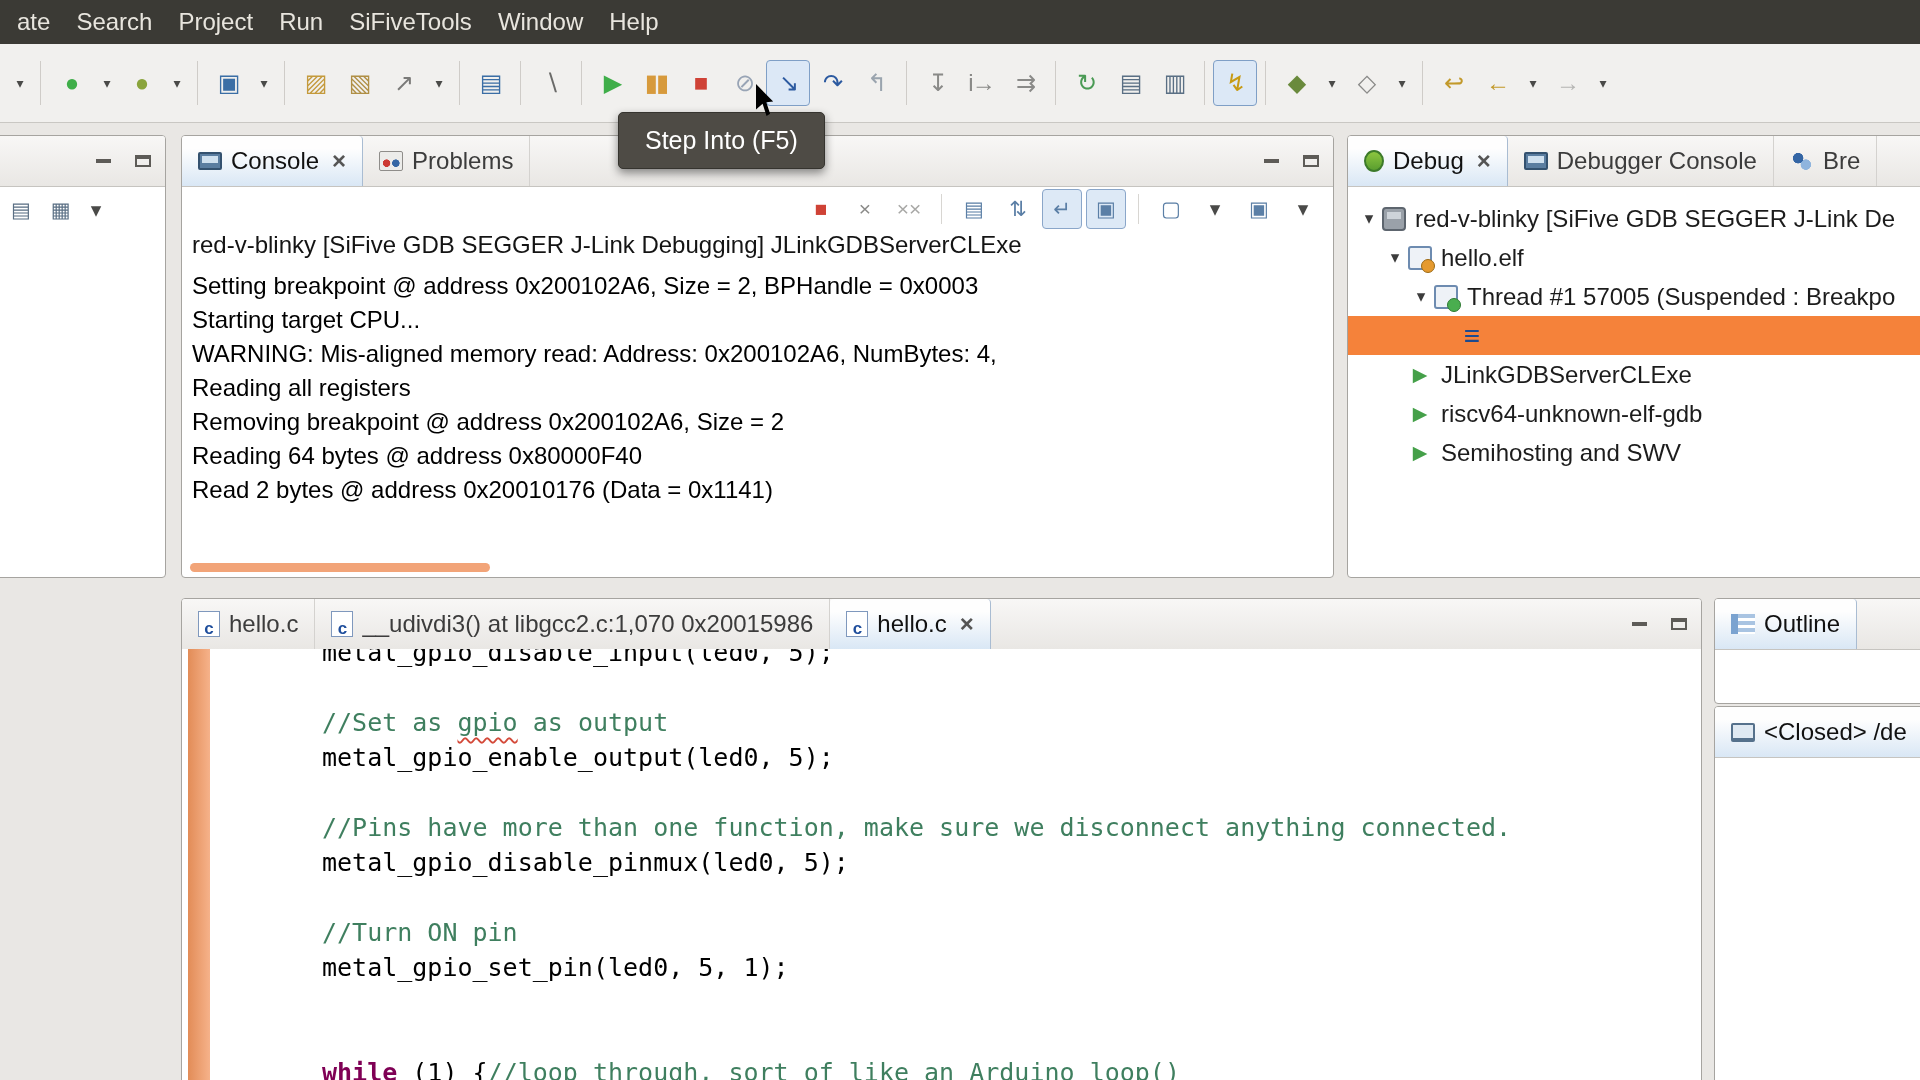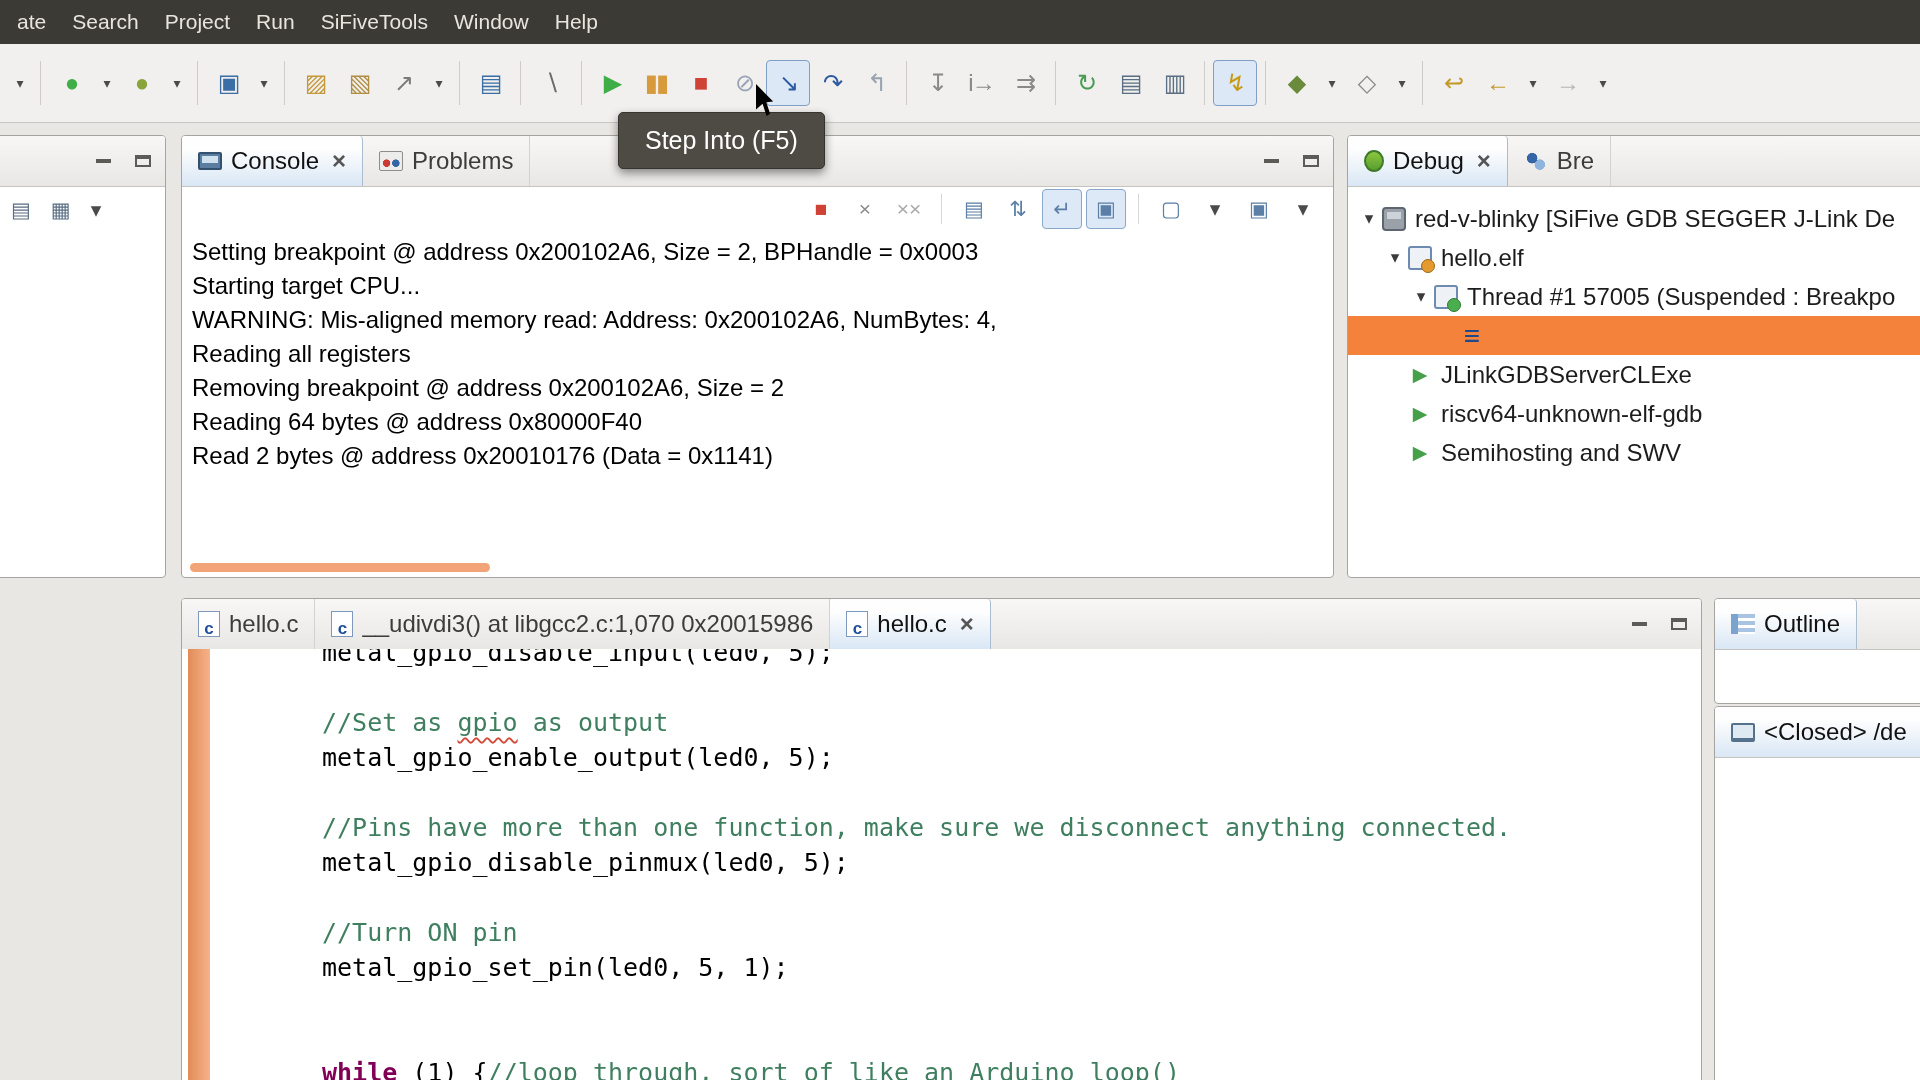--- a/index.html
+++ b/index.html
@@ -1,20 +1,20 @@
 <!DOCTYPE html>
 <html><head>
 <meta charset="utf-8">
 <style>
   html,body{margin:0;padding:0;overflow:hidden;}
   body{width:1920px;height:1080px;position:relative;background:#e9e7e4;font-family:"Liberation Sans",sans-serif;}
 
   
   .menubar{position:absolute;left:0;top:0;width:100%;height:44px;background:#3b3a35;display:flex;align-items:center;padding-left:4px;z-index:10;}
-  .menu-item{color:#e8e5de;font-size:21px;padding:0 13px;height:44px;line-height:44px;white-space:nowrap;}
+  .menu-item{color:#e8e5de;font-size:24px;padding:0 13px;height:44px;line-height:44px;white-space:nowrap;}
 
   
   .toolbar{position:absolute;left:0;top:44px;width:100%;height:78px;background:#f1f0ee;border-bottom:1px solid #c9c7c3;display:flex;align-items:center;padding-left:6px;z-index:5;}
   .tb-btn{height:44px;min-width:42px;display:flex;align-items:center;justify-content:center;font-size:24px;border:1px solid transparent;border-radius:4px;letter-spacing:-2px;}
   .tb-btn.dd{min-width:24px;width:24px;font-size:14px;}
   .tb-btn.hl{background:#dce8f6;border-color:#7f9fc6;}
   .tb-sep{width:1px;height:44px;background:#cfccc8;margin:0 8px;flex:none;}
 
   
   .tooltip{position:absolute;left:618px;top:112px;background:#4e4b45;color:#fff;font-size:25px;padding:13px 26px;border-radius:5px;border:1px solid #36342f;box-shadow:0 4px 10px rgba(0,0,0,.45);z-index:60;white-space:nowrap;}
@@ -206,30 +206,35 @@
       <div class="cbtn" style="color: rgb(91, 127, 166);">▤</div>
       <div class="cbtn" style="color: rgb(91, 127, 166);">⇅</div>
       <div class="cbtn toggled" style="color: rgb(91, 127, 166);">↵</div>
       <div class="cbtn toggled" style="color: rgb(91, 127, 166);">▣</div>
       <div class="csep"></div>
       <div class="cbtn" style="color: rgb(91, 127, 166);">▢</div>
       <div class="cbtn" style="color: rgb(74, 74, 72);">▾</div>
       <div class="cbtn" style="color: rgb(91, 127, 166);">▣</div>
       <div class="cbtn" style="color: rgb(74, 74, 72);">▾</div>
     </div>
+  <div class="console-header">red-v-blinky [SiFive GDB SEGGER J-Link Debugging] JLinkGDBServerCLExe</div>
   <div class="console-output"><div class="console-line">Setting breakpoint @ address 0x200102A6, Size = 2, BPHandle = 0x0003</div><div class="console-line">Starting target CPU...</div><div class="console-line">WARNING: Mis-aligned memory read: Address: 0x200102A6, NumBytes: 4,</div><div class="console-line">Reading all registers</div><div class="console-line">Removing breakpoint @ address 0x200102A6, Size = 2</div><div class="console-line">Reading 64 bytes @ address 0x80000F40</div><div class="console-line">Read 2 bytes @ address 0x20010176 (Data = 0x1141)</div></div>
   <div class="console-hscroll"></div>
 </div>
 
 <div class="panel debug-panel">
   <div class="tab-row">
     <div class="tab active">
       <span class="ico ico-bug"></span>
       <span>Debug</span>
       <span class="tab-close">×</span>
+    </div>
+    <div class="tab">
+      <span class="ico ico-console"></span>
+      <span>Debugger Console</span>
     </div>
     <div class="tab">
       <span class="ico ico-breakpoints"></span>
       <span>Bre</span>
     </div>
   </div>
   <div class="debug-tree">
       <div class="tree-row" style="padding-left: 8px;">
         <span class="twisty">▾</span>
         <span class="tico tico-target"></span>

